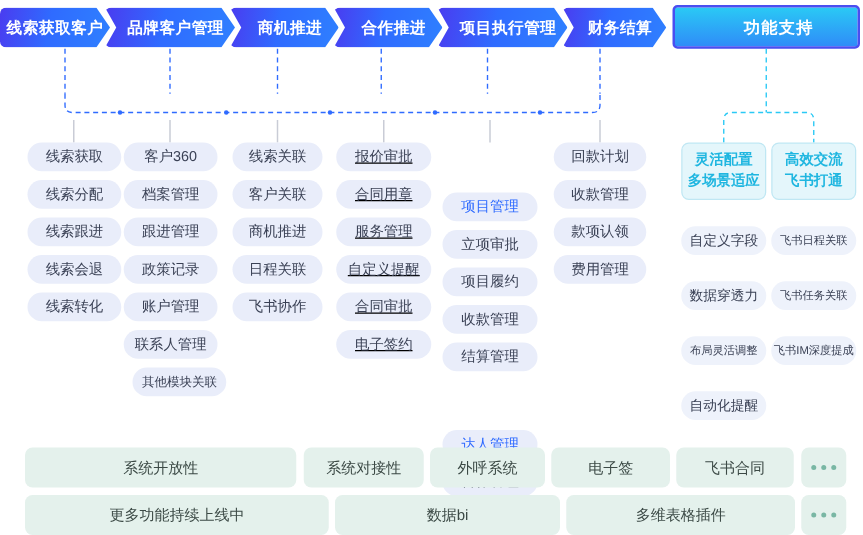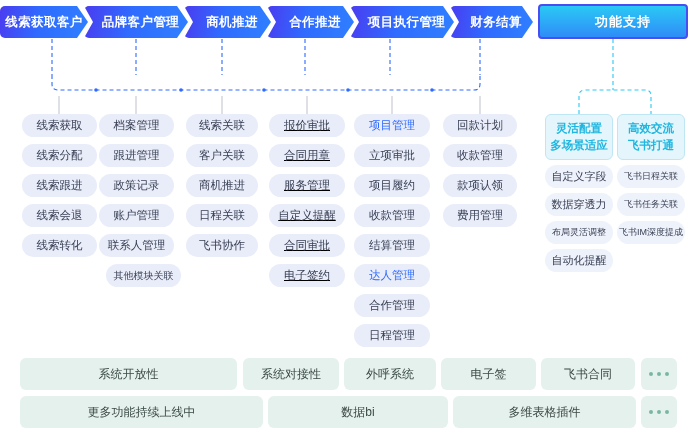--- a/index.html
+++ b/index.html
@@ -36,36 +36,36 @@
   .conn{position:absolute;left:0;top:0;width:690px;height:428px;pointer-events:none;}
 
   
   .col{position:absolute;display:flex;flex-direction:column;align-items:center;gap:7px;}
   .pill{
     width:100%;height:23px;box-sizing:border-box;
     background:#e9edfa;border-radius:12px;
     display:flex;align-items:center;justify-content:center;
     color:#3a4155;font-size:11.5px;white-space:nowrap;
   }
-  .pill.hl{color:#2f6bff;}
+  .pill.hl{color:#2f6bff;margin-top:40px;}
   .pill.sm{font-size:10px;margin-left:14px;}
 
   
   .rcol{position:absolute;display:flex;flex-direction:column;align-items:center;gap:5px;}
   .rhead{
     width:100%;height:46px;box-sizing:border-box;
     background:#e4f6fb;border:1px solid #bfe7f3;border-radius:6px;
     display:flex;flex-direction:column;align-items:center;justify-content:center;
     color:#1fb6e0;font-size:11.5px;font-weight:700;line-height:1.45;white-space:nowrap;
   }
   .rpill{
     width:100%;height:23px;box-sizing:border-box;
     background:#eef2fb;border-radius:12px;
     display:flex;align-items:center;justify-content:center;
-    color:#3a4155;font-size:11px;white-space:nowrap;
+    color:#3a4155;font-size:11px;white-space:nowrap;margin-top:16px;
   }
   .rpill.tiny{font-size:9px;}
 
   
   .brow{position:absolute;height:32px;}
   .bbox{
     position:absolute;top:0;height:32px;box-sizing:border-box;
     background:#e4f1ec;border-radius:6px;
     display:flex;align-items:center;justify-content:center;
     color:#3c4a46;font-size:12px;white-space:nowrap;
@@ -136,20 +136,21 @@
 
   <div id="cols">
       <div class="col" style="left: 22px; top: 114px; width: 75px;">
         <div class="pill">线索获取</div>
         <div class="pill">线索分配</div>
         <div class="pill">线索跟进</div>
         <div class="pill">线索会退</div>
         <div class="pill">线索转化</div>
       </div>
       <div class="col" style="left: 99px; top: 114px; width: 75px;">
+        <div class="pill">客户360</div>
         <div class="pill">档案管理</div>
         <div class="pill">跟进管理</div>
         <div class="pill">政策记录</div>
         <div class="pill">账户管理</div>
         <div class="pill">联系人管理</div>
         <div class="pill sm">其他模块关联</div>
       </div>
       <div class="col" style="left: 186px; top: 114px; width: 72px;">
         <div class="pill">线索关联</div>
         <div class="pill">客户关联</div>

